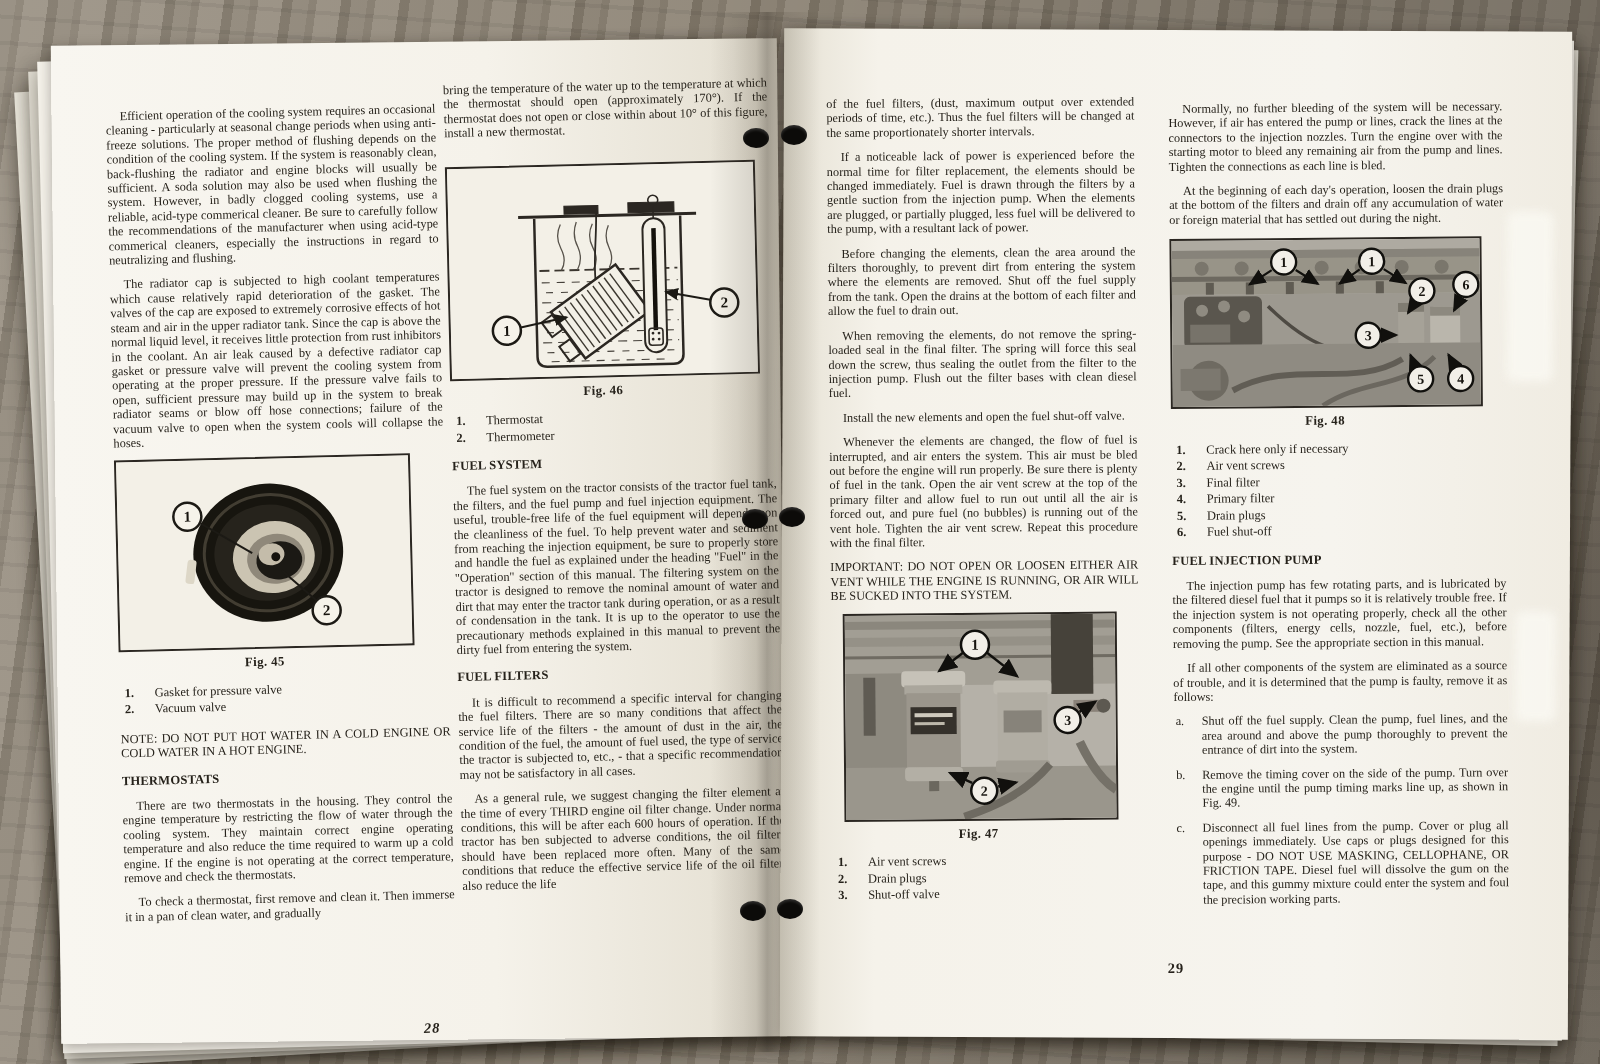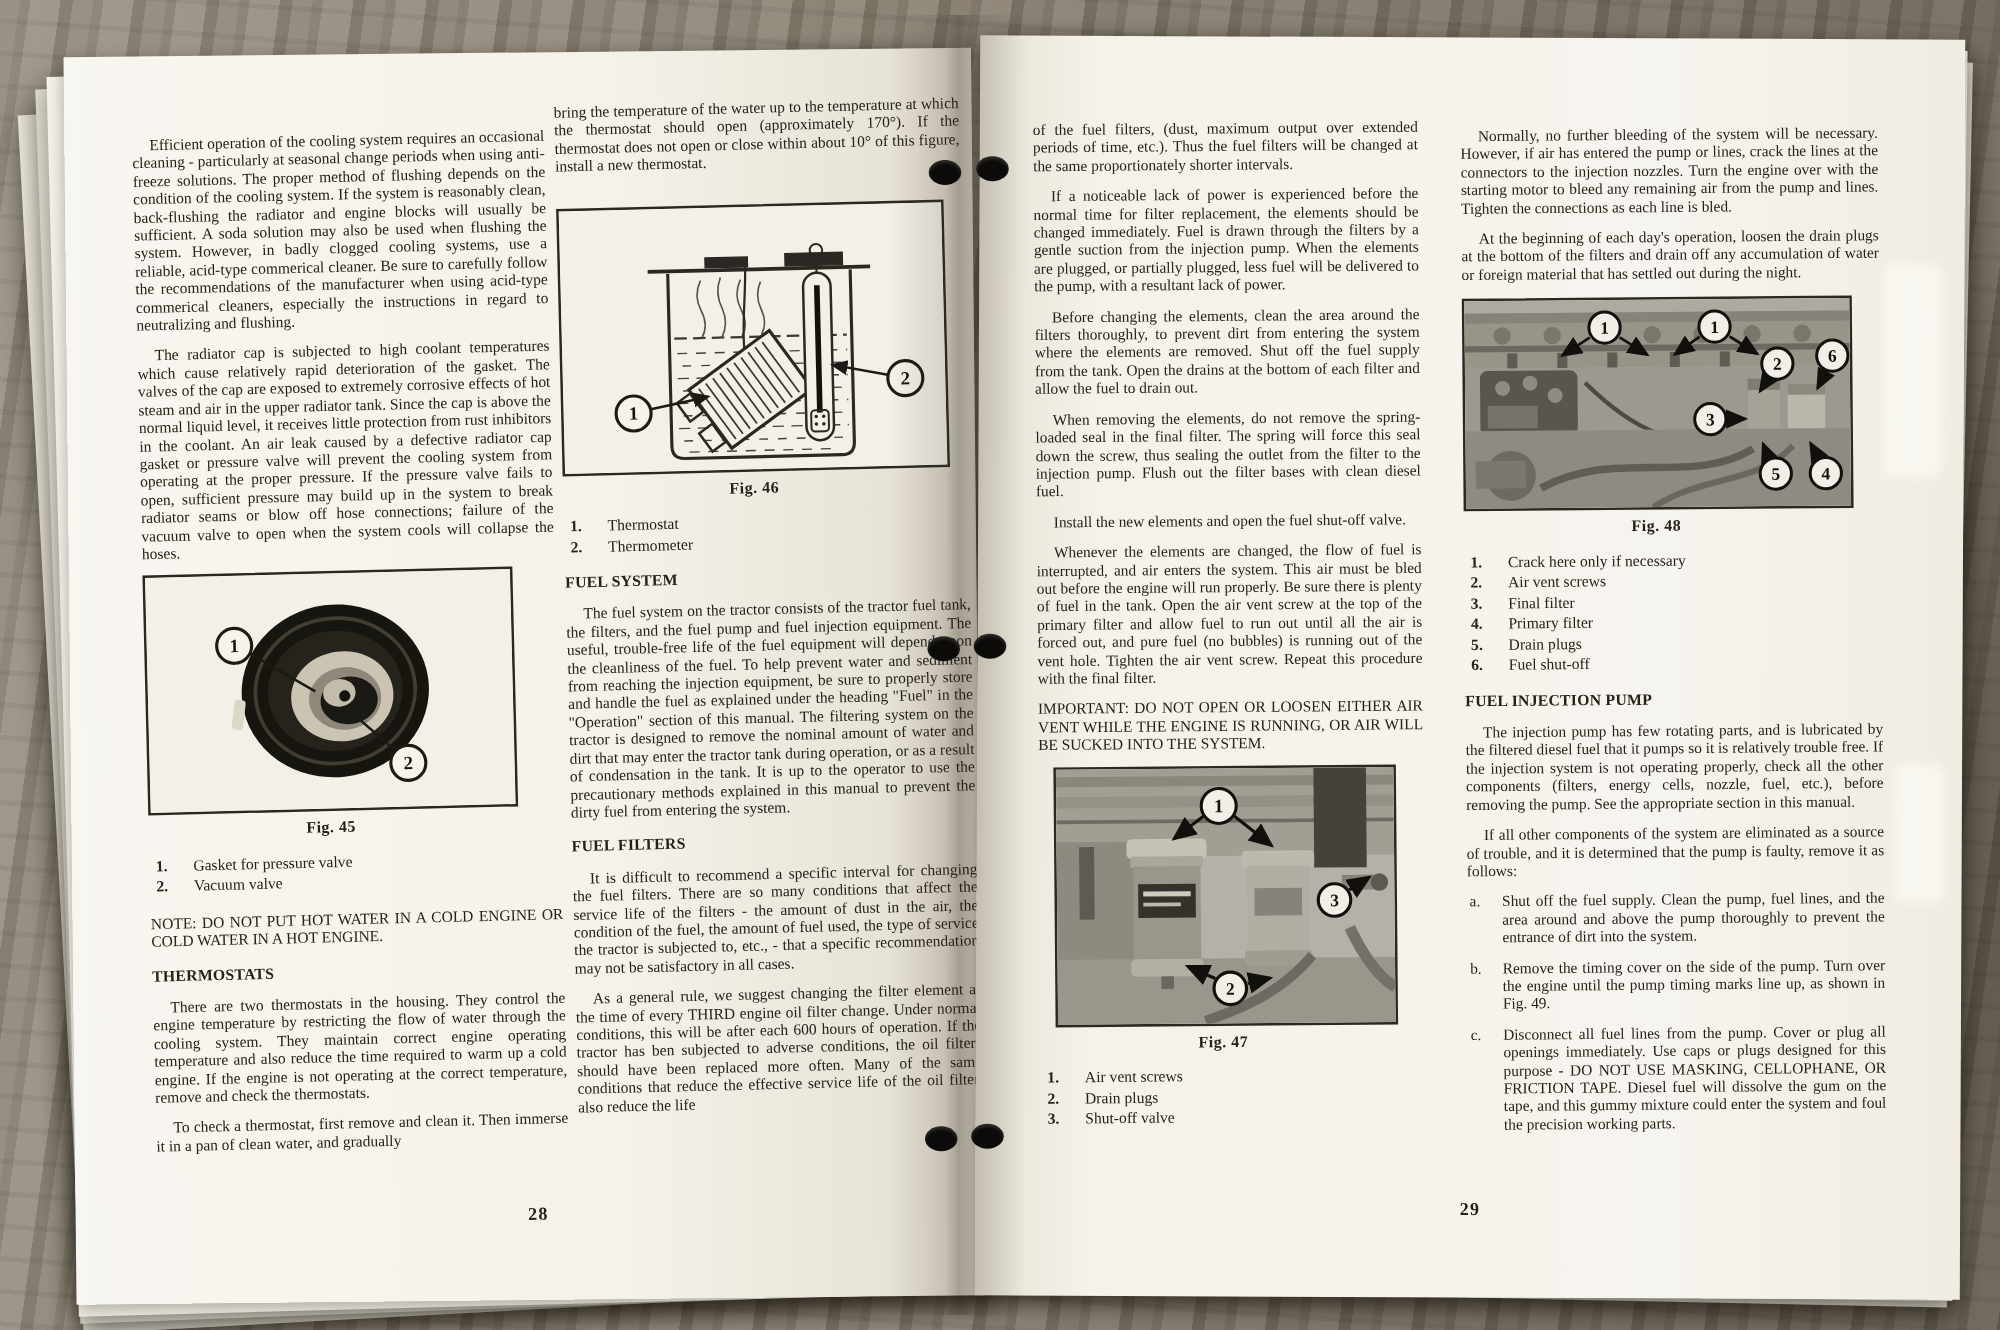--- a/index.html
+++ b/index.html
@@ -220,21 +220,21 @@
             </div>
         </div>
 
         <div class="heading">FUEL SYSTEM</div>
         <p class="ind">The fuel system on the tractor consists of the tractor fuel tank, the filters, and the fuel pump and fuel injection equipment.  The useful, trouble-free life of the fuel equipment will depend upon the cleanliness of the fuel.  To help prevent water and sediment from reaching the injection equipment, be sure to properly store and handle the fuel as explained under the heading "Fuel" in the "Operation" section of this manual.  The filtering system on the tractor is designed to remove the nominal amount of water and dirt that may enter the tractor tank during operation, or as a result of condensation in the tank.  It is up to the operator to use the precautionary methods explained in this manual to prevent the dirty fuel from entering the system.</p>
         <div class="heading">FUEL FILTERS</div>
         <p class="ind">It is difficult to recommend a specific interval for changing the fuel filters.  There are so many conditions that affect the service life of the filters - the amount of dust in the air, the condition of the fuel, the amount of fuel used, the type of service the tractor is subjected to, etc., - that a specific recommendation may not be satisfactory in all cases.</p>
         <p class="ind">As a general rule, we suggest changing the filter element at the time of every THIRD engine oil filter change. Under normal conditions, this will be after each 600 hours of operation.  If the tractor has ben subjected to adverse conditions, the oil filters should have been replaced more often.  Many of the same conditions that reduce the effective service life of the oil filter, also reduce the life</p>
       </div>
 
-      <div class="pageno" style="left:356px;top:922px;">28</div>
+      <div class="pageno" style="left:356px;top:978px;font-style:italic;">28</div>
     </div>
   </div>
 
   <div class="page page-right">
     <div class="glare" style="right:18px;top:180px;width:46px;height:170px;"></div>
     <div class="glare" style="right:14px;top:580px;width:40px;height:110px;"></div>
     <div class="content right-tilt">
 
       <div class="col" style="left:48px;top:64px;width:308px;font-size:12.3px;">
         <p>of the fuel filters, (dust, maximum output over extended periods of time, etc.).  Thus the fuel filters will be changed at the same proportionately shorter intervals.</p>

